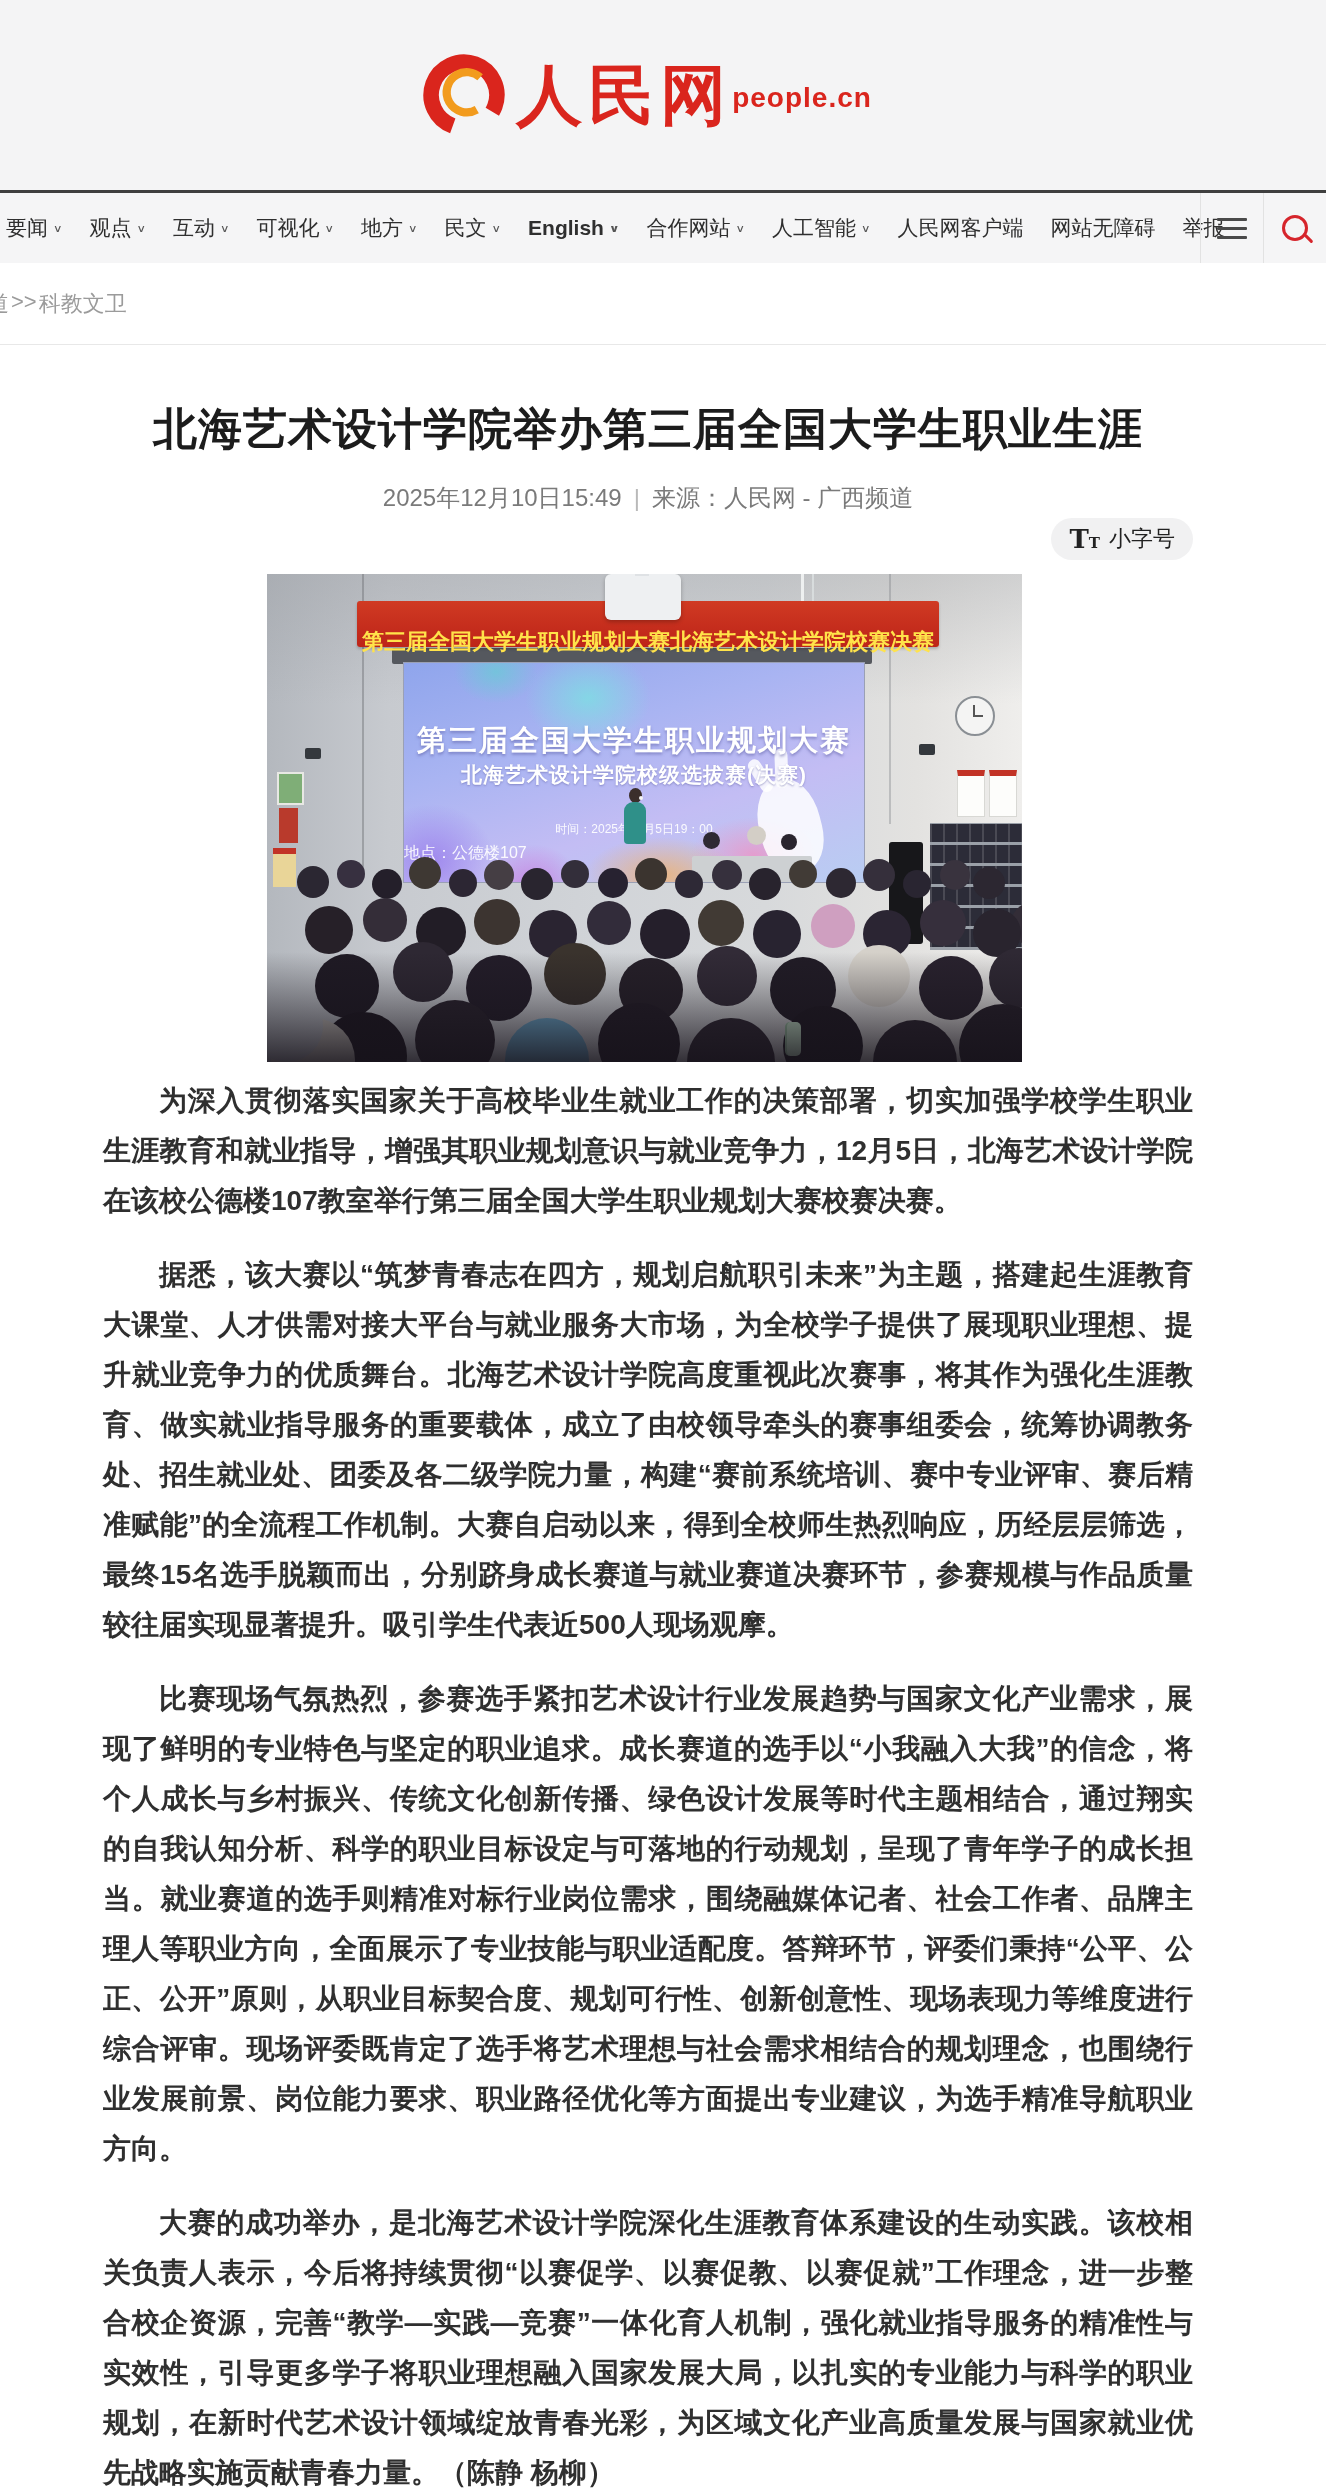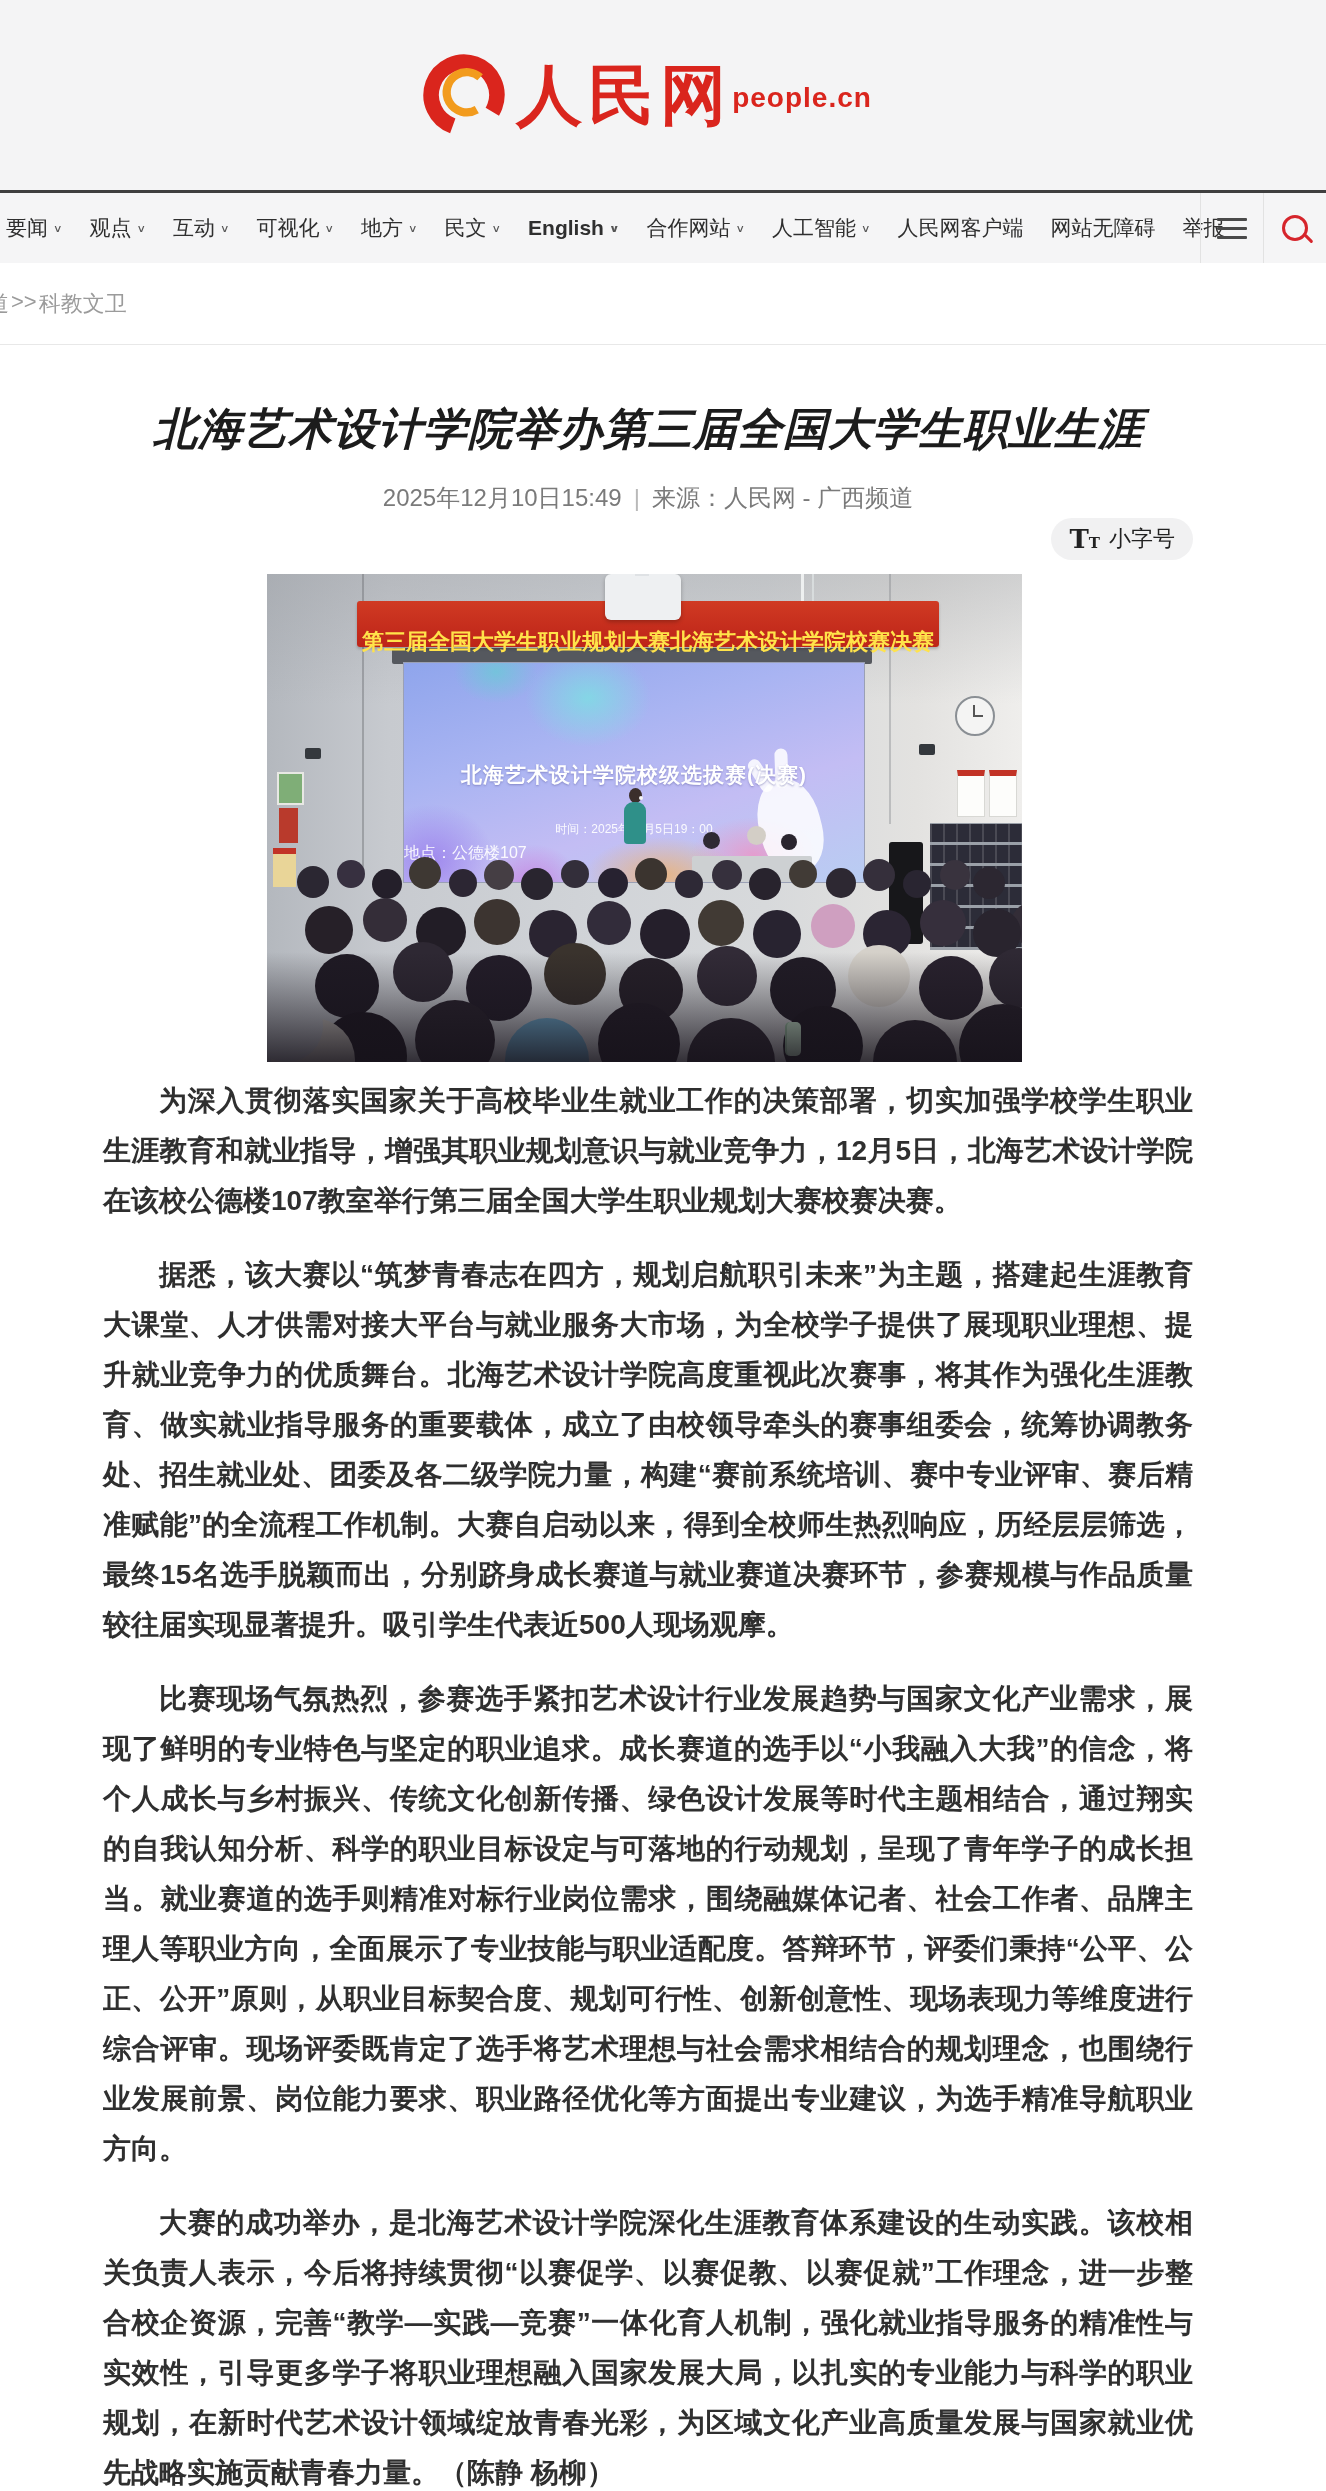--- a/index.html
+++ b/index.html
@@ -202,21 +202,21 @@
 
 <div class="breadcrumb-row">
   <div class="breadcrumb">
     <span class="crumb">道</span>
     <span>&gt;&gt;</span>
     <span class="crumb">科教文卫</span>
   </div>
 </div>
 
 <div class="article">
-  <h1 class="art-title" style="margin-bottom:1px;font-style:italic;">
+  <h1 class="art-title" style="margin-bottom:1px;">
     <div>北海艺术设计学院举办第三届全国大学生职业生涯</div>
   </h1>
   <div class="art-meta">
     <span>2025年12月10日15:49</span><span class="sep">|</span><span>来源：</span><span class="src">人民网 - 广西频道</span>
   </div>
   <div class="tools-row">
     <div class="fontsize-btn">
       <span class="fs-icon">
         <span class="t1">T</span>
           <span class="t2">T</span>
@@ -231,20 +231,21 @@
     <div class="seam2"></div>
     <div class="cord1"></div>
     <div class="cord2"></div>
     <div class="banner">
         <span>第三届全国大学生职业规划大赛北海艺术设计学院校赛决赛</span>
       </div>
     <div class="projector"></div>
     <div class="screen-top"></div>
     <div class="screen">
       <div class="rabbit"></div>
+      <div class="scr-title">第三届全国大学生职业规划大赛</div>
       <div class="scr-sub">北海艺术设计学院校级选拔赛(决赛)</div>
       <div class="scr-info1">时间：2025年12月5日19：00</div>
       <div class="scr-info2">地点：公德楼107</div>
     </div>
     <div class="clock"></div>
     <div class="cam-left"></div>
     <div class="cam-right"></div>
     <div class="poster-green"></div>
     <div class="poster-red-l"></div>
     <div class="poster-cal"></div>

